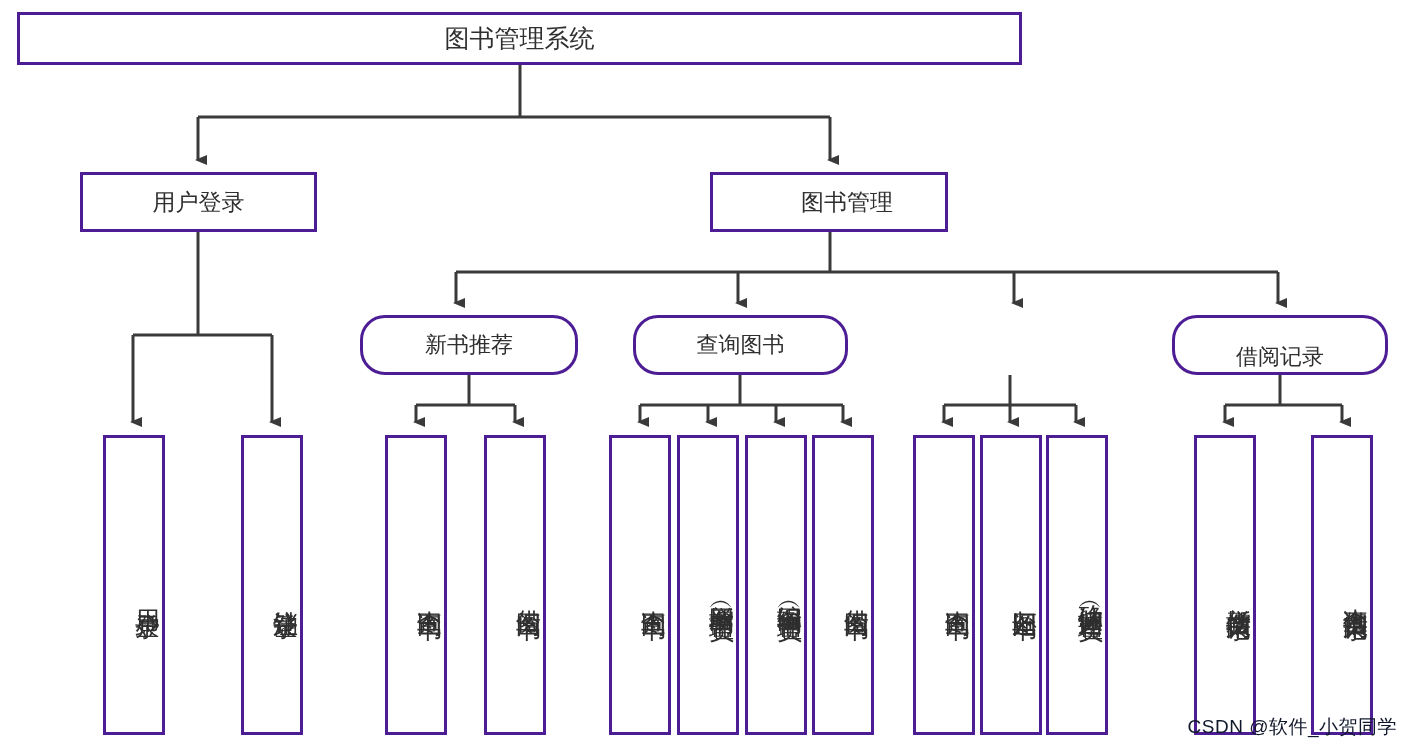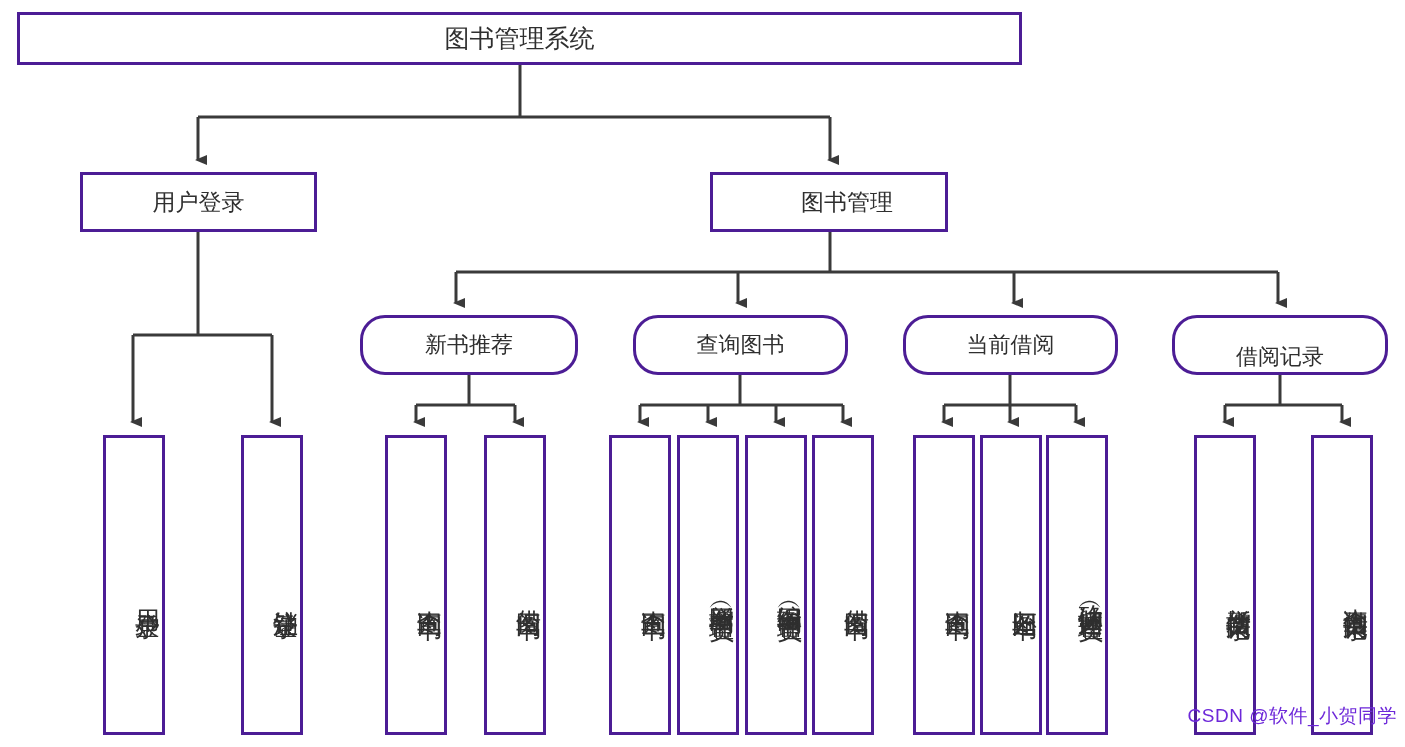--- a/index.html
+++ b/index.html
@@ -59,23 +59,23 @@
     justify-content: center;
     border-width: 3px;
   }
   .leaf-text {
     display: block;
     white-space: nowrap;
   }
   .watermark {
     position: absolute;
     right: 8px;
-    bottom: 18px;
+    bottom: 7px;
     font-size: 19px;
-    color: #6d28d9;
+    color: #0f172a;
     letter-spacing: 0.5px;
     white-space: nowrap;
   }
 </style>
 </head>
 <body>
 
 <div id="canvas">
 
   <svg class="wires" viewBox="0 0 1405 747">
@@ -138,23 +138,20 @@
   <div class="node level2" style="left:710px; top:172px; width:238px; height:60px;padding-left:36px;">
     <span>图书管理</span>
   </div>
 
   <div class="node level3" style="left:360px; top:315px; width:218px; height:60px;">
     <span>新书推荐</span>
   </div>
   <div class="node level3" style="left:633px; top:315px; width:215px; height:60px;">
     <span>查询图书</span>
   </div>
-  <div class="node level3" style="left:903px; top:315px; width:215px; height:60px;">
-    <span>当前借阅</span>
-  </div>
   <div class="node level3" style="left:1172px; top:315px; width:216px; height:60px;align-items:flex-end;">
     <span>借阅记录</span>
   </div>
 
   <div class="node leaf" style="left:103px; top:435px; width:62px; height:300px;">
     <span class="leaf-text">用户登录</span>
   </div>
   <div class="node leaf" style="left:241px; top:435px; width:62px; height:300px;">
     <span class="leaf-text">注销登录</span>
   </div>

